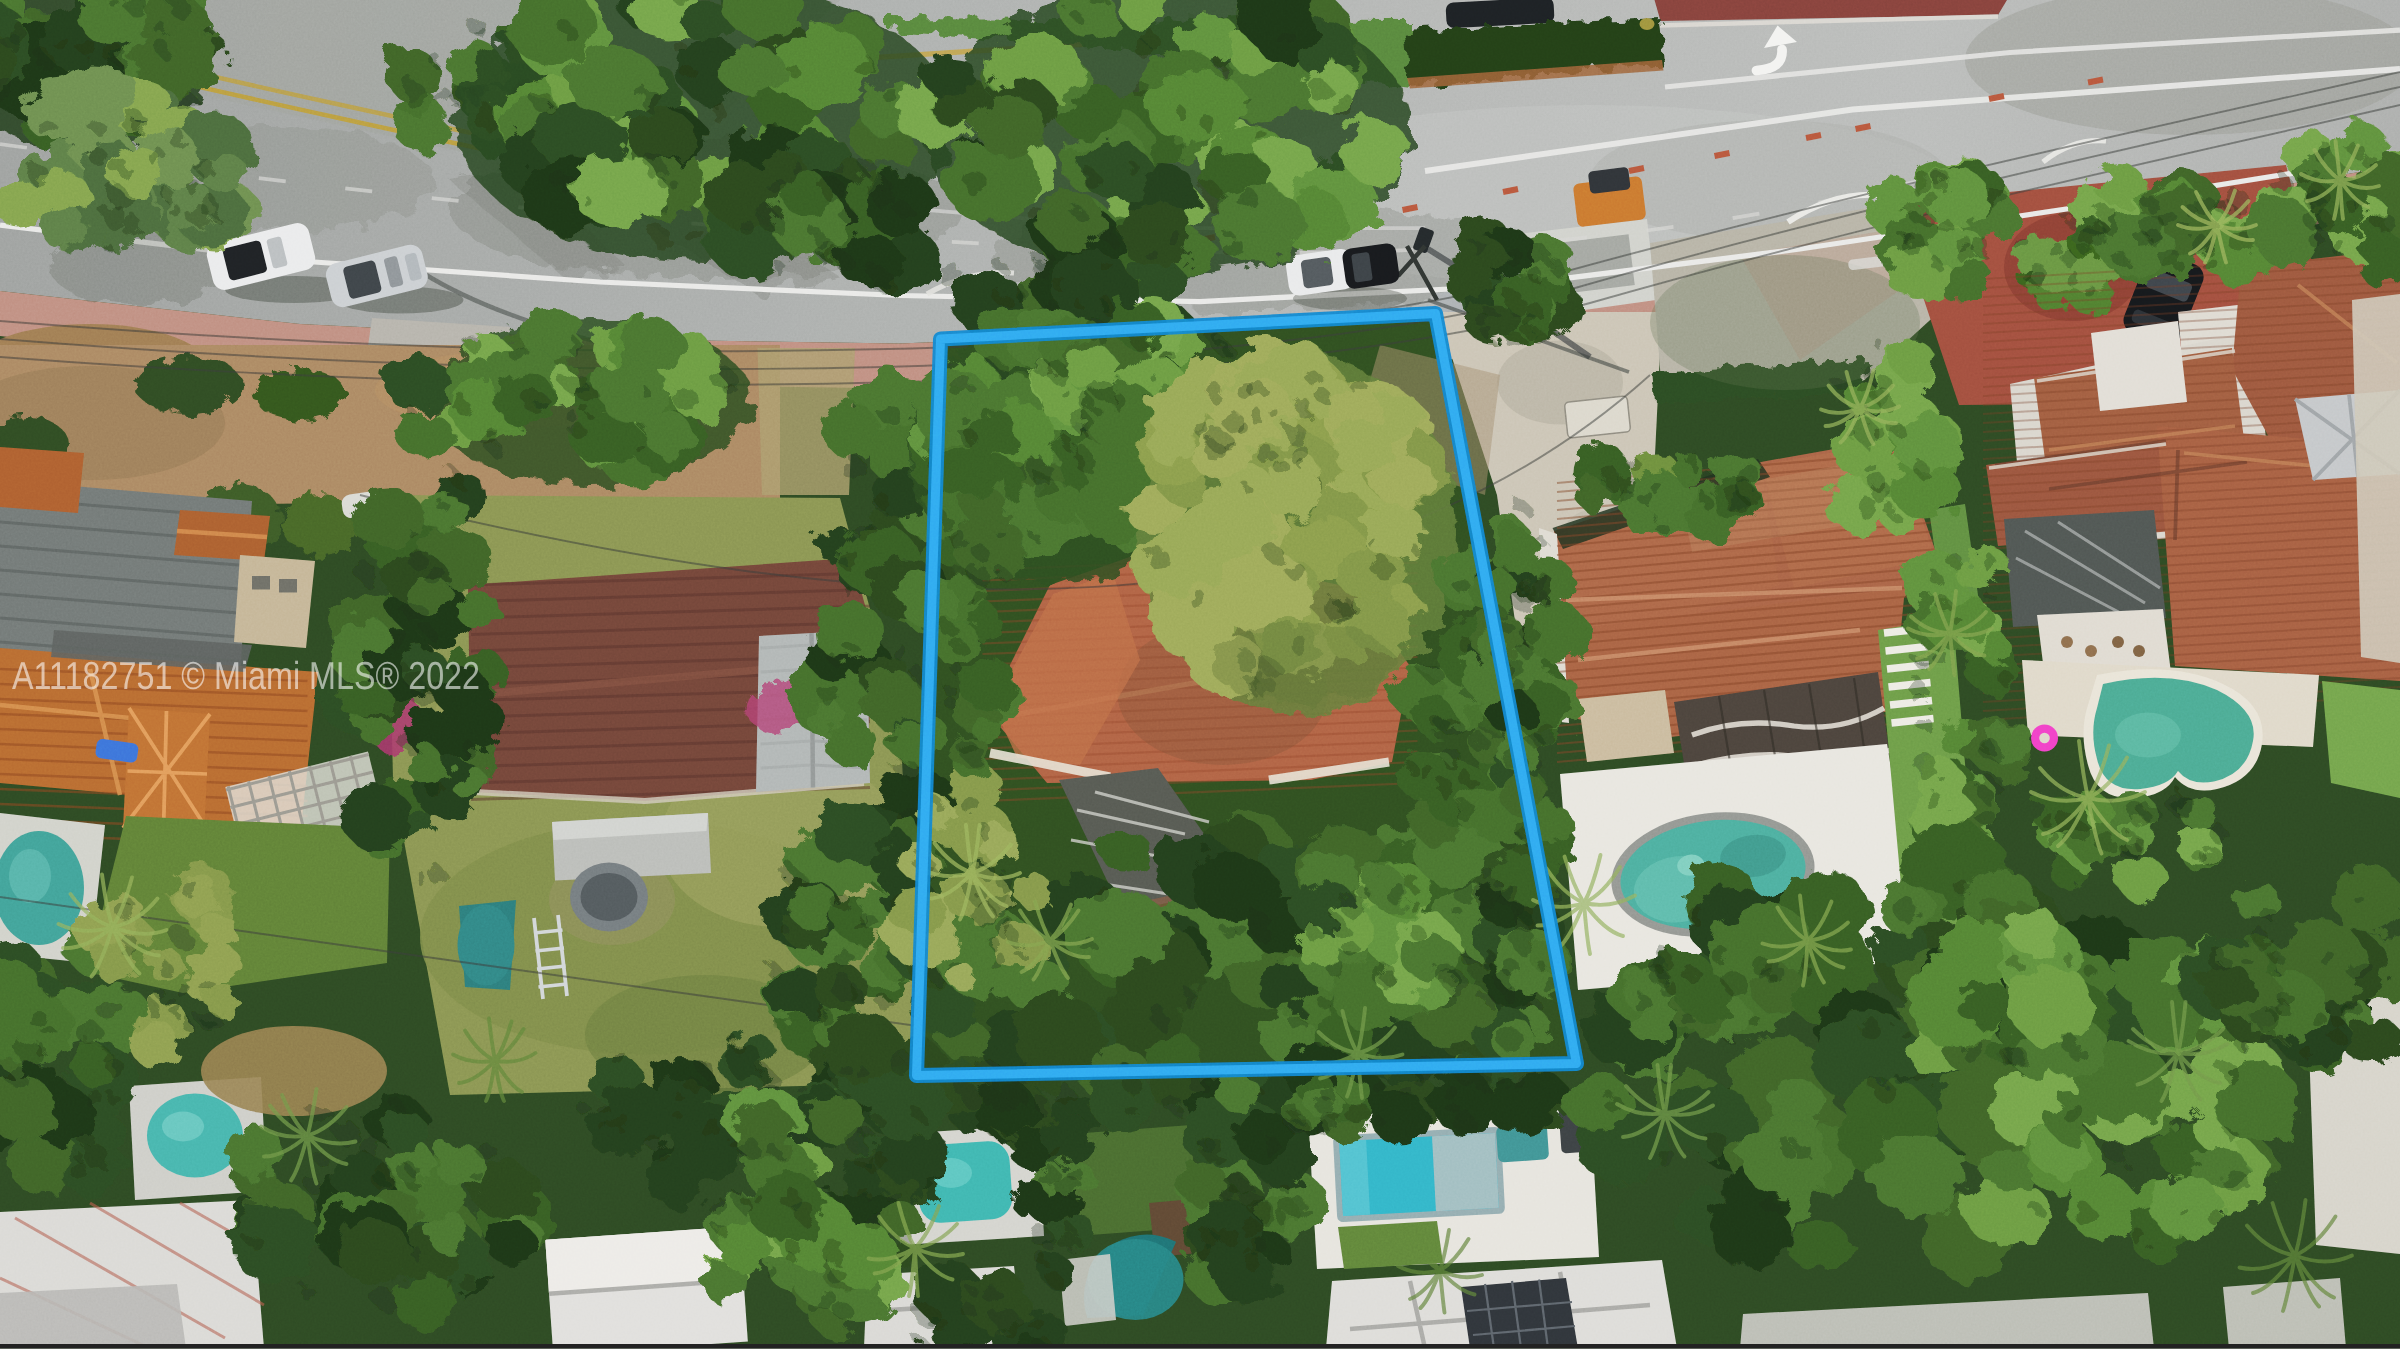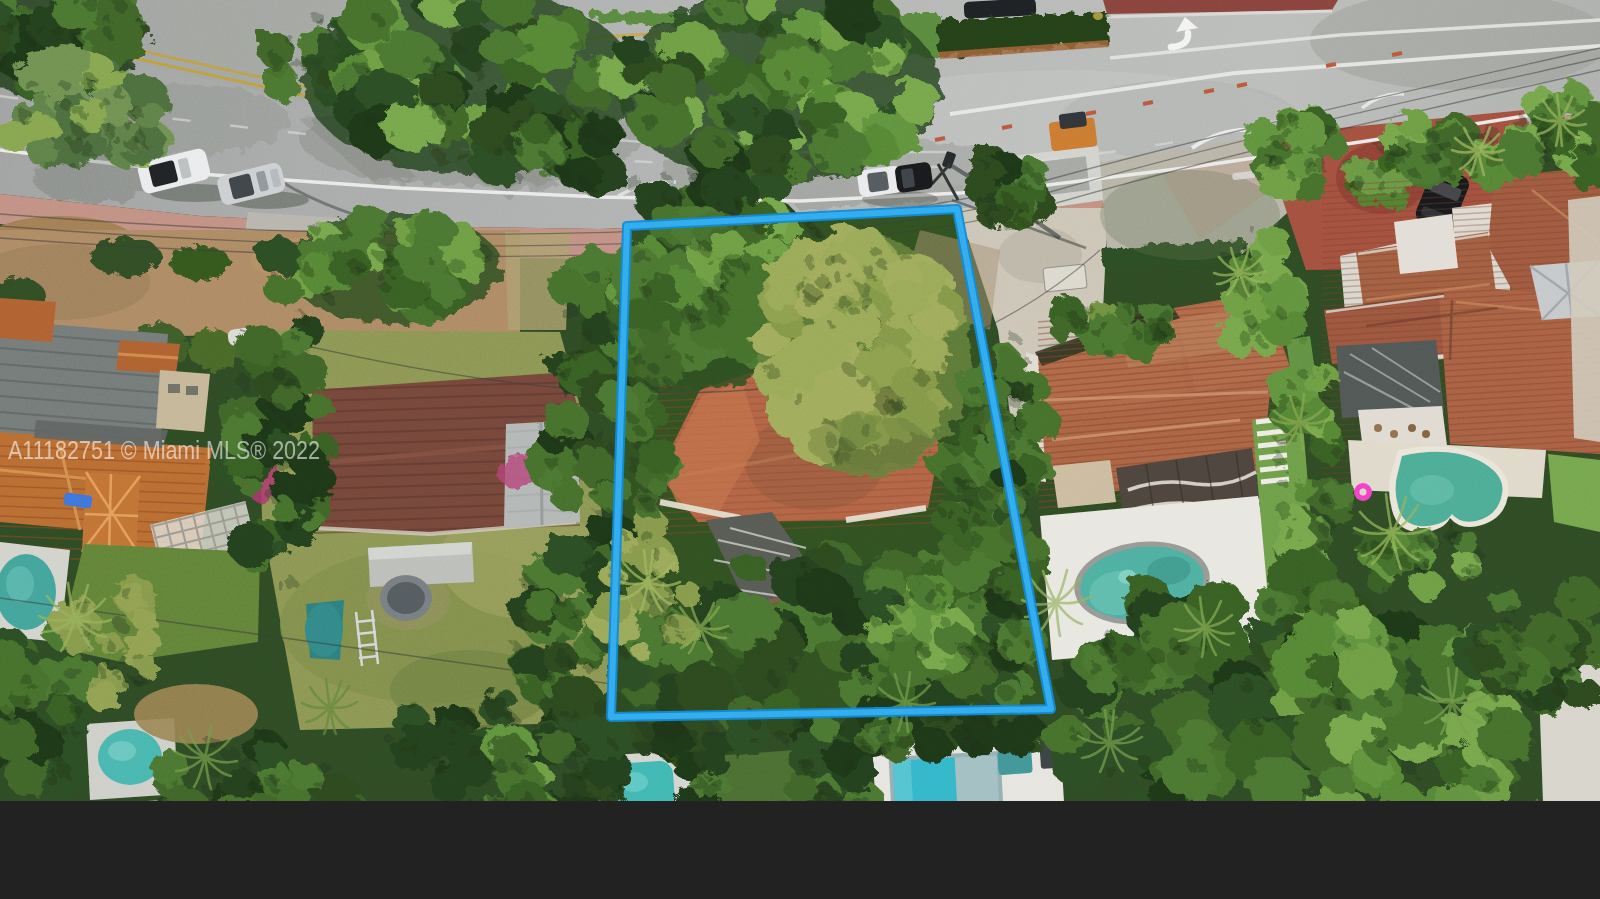--- a/index.html
+++ b/index.html
@@ -1,14 +1,14 @@
 <!DOCTYPE html>
 <html><head><meta charset="utf-8"><style>
 html,body{margin:0;padding:0;background:#222;}
-.wrap{position:relative;width:1600px;height:801px;overflow:hidden;font-family:"Liberation Sans",sans-serif;text-decoration:underline;}
+.wrap{position:relative;width:1600px;height:896px;overflow:hidden;font-family:"Liberation Sans",sans-serif;text-decoration:underline;}
 </style></head><body>
 <div class="wrap">
 <svg width="1600" height="899" viewBox="0 0 1600 899" xmlns="http://www.w3.org/2000/svg">
 <defs>
 <filter id="leaf" x="-15%" y="-15%" width="130%" height="130%">
  <feTurbulence type="fractalNoise" baseFrequency="0.06 0.07" numOctaves="3" seed="11" result="n"></feTurbulence>
  <feDisplacementMap in="SourceGraphic" in2="n" scale="18"></feDisplacementMap>
 </filter>
 <filter id="leaf2" x="-20%" y="-20%" width="140%" height="140%">
  <feTurbulence type="fractalNoise" baseFrequency="0.09 0.1" numOctaves="3" seed="29" result="n"></feTurbulence>

